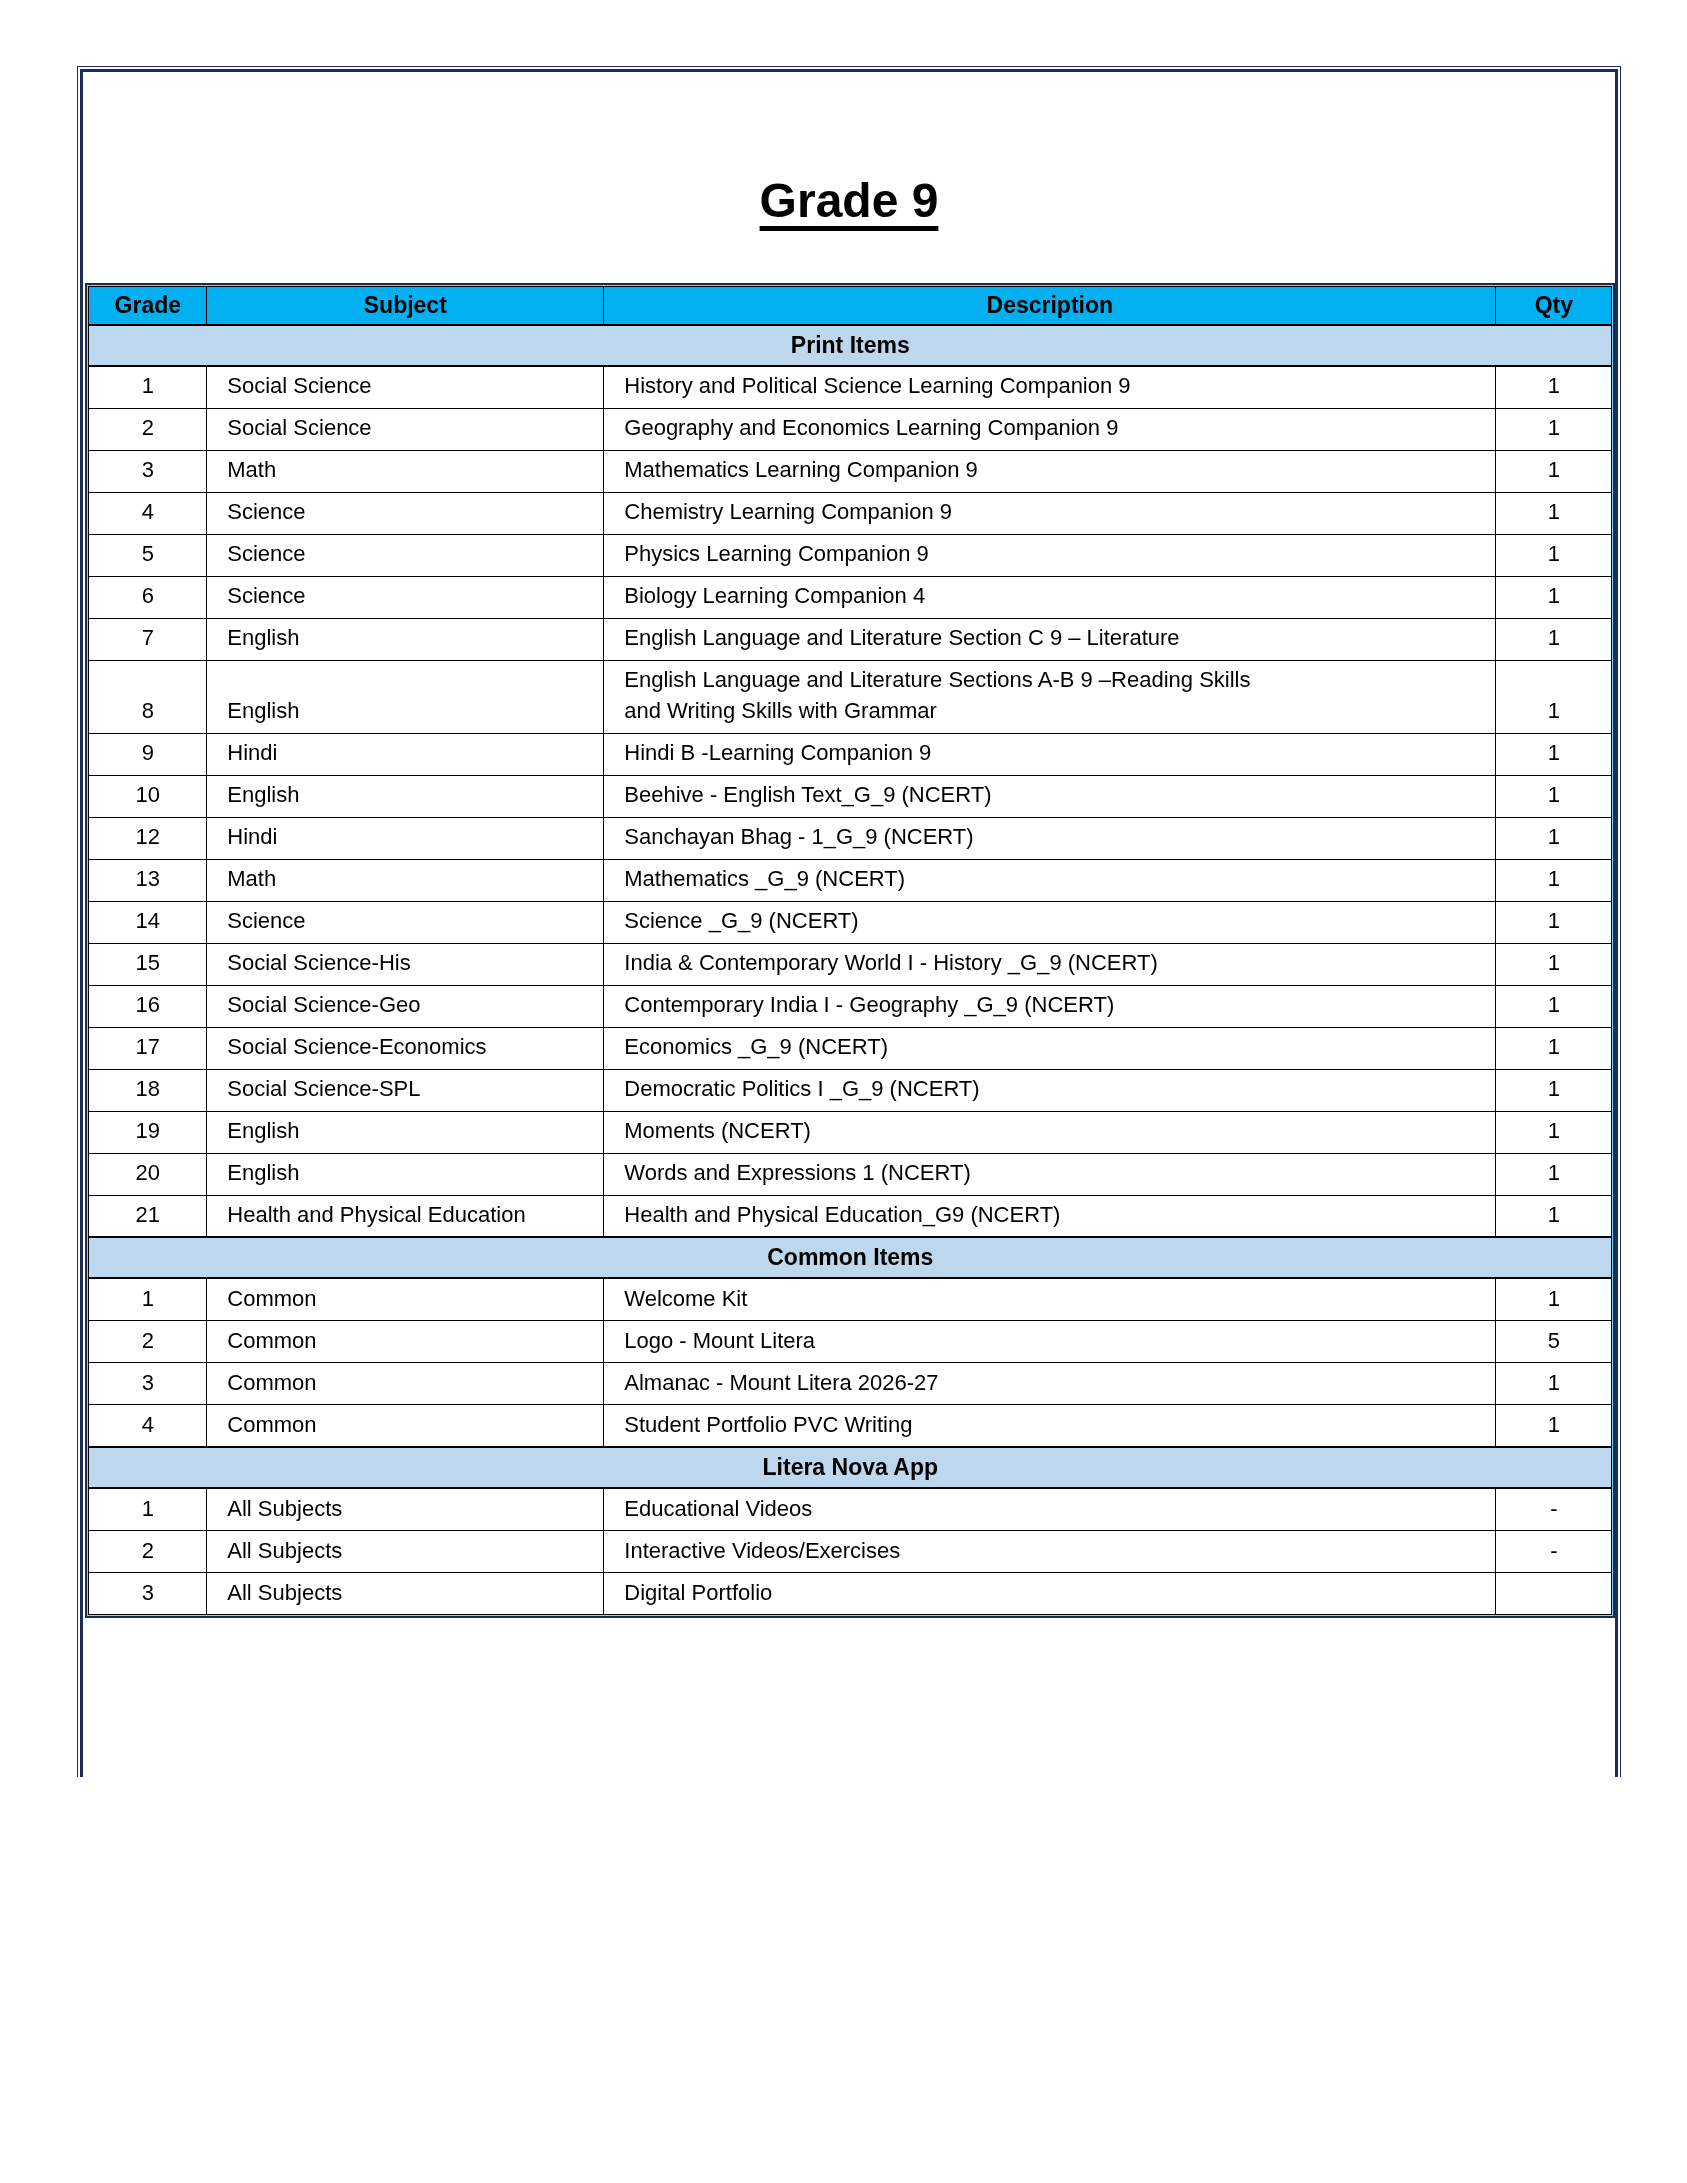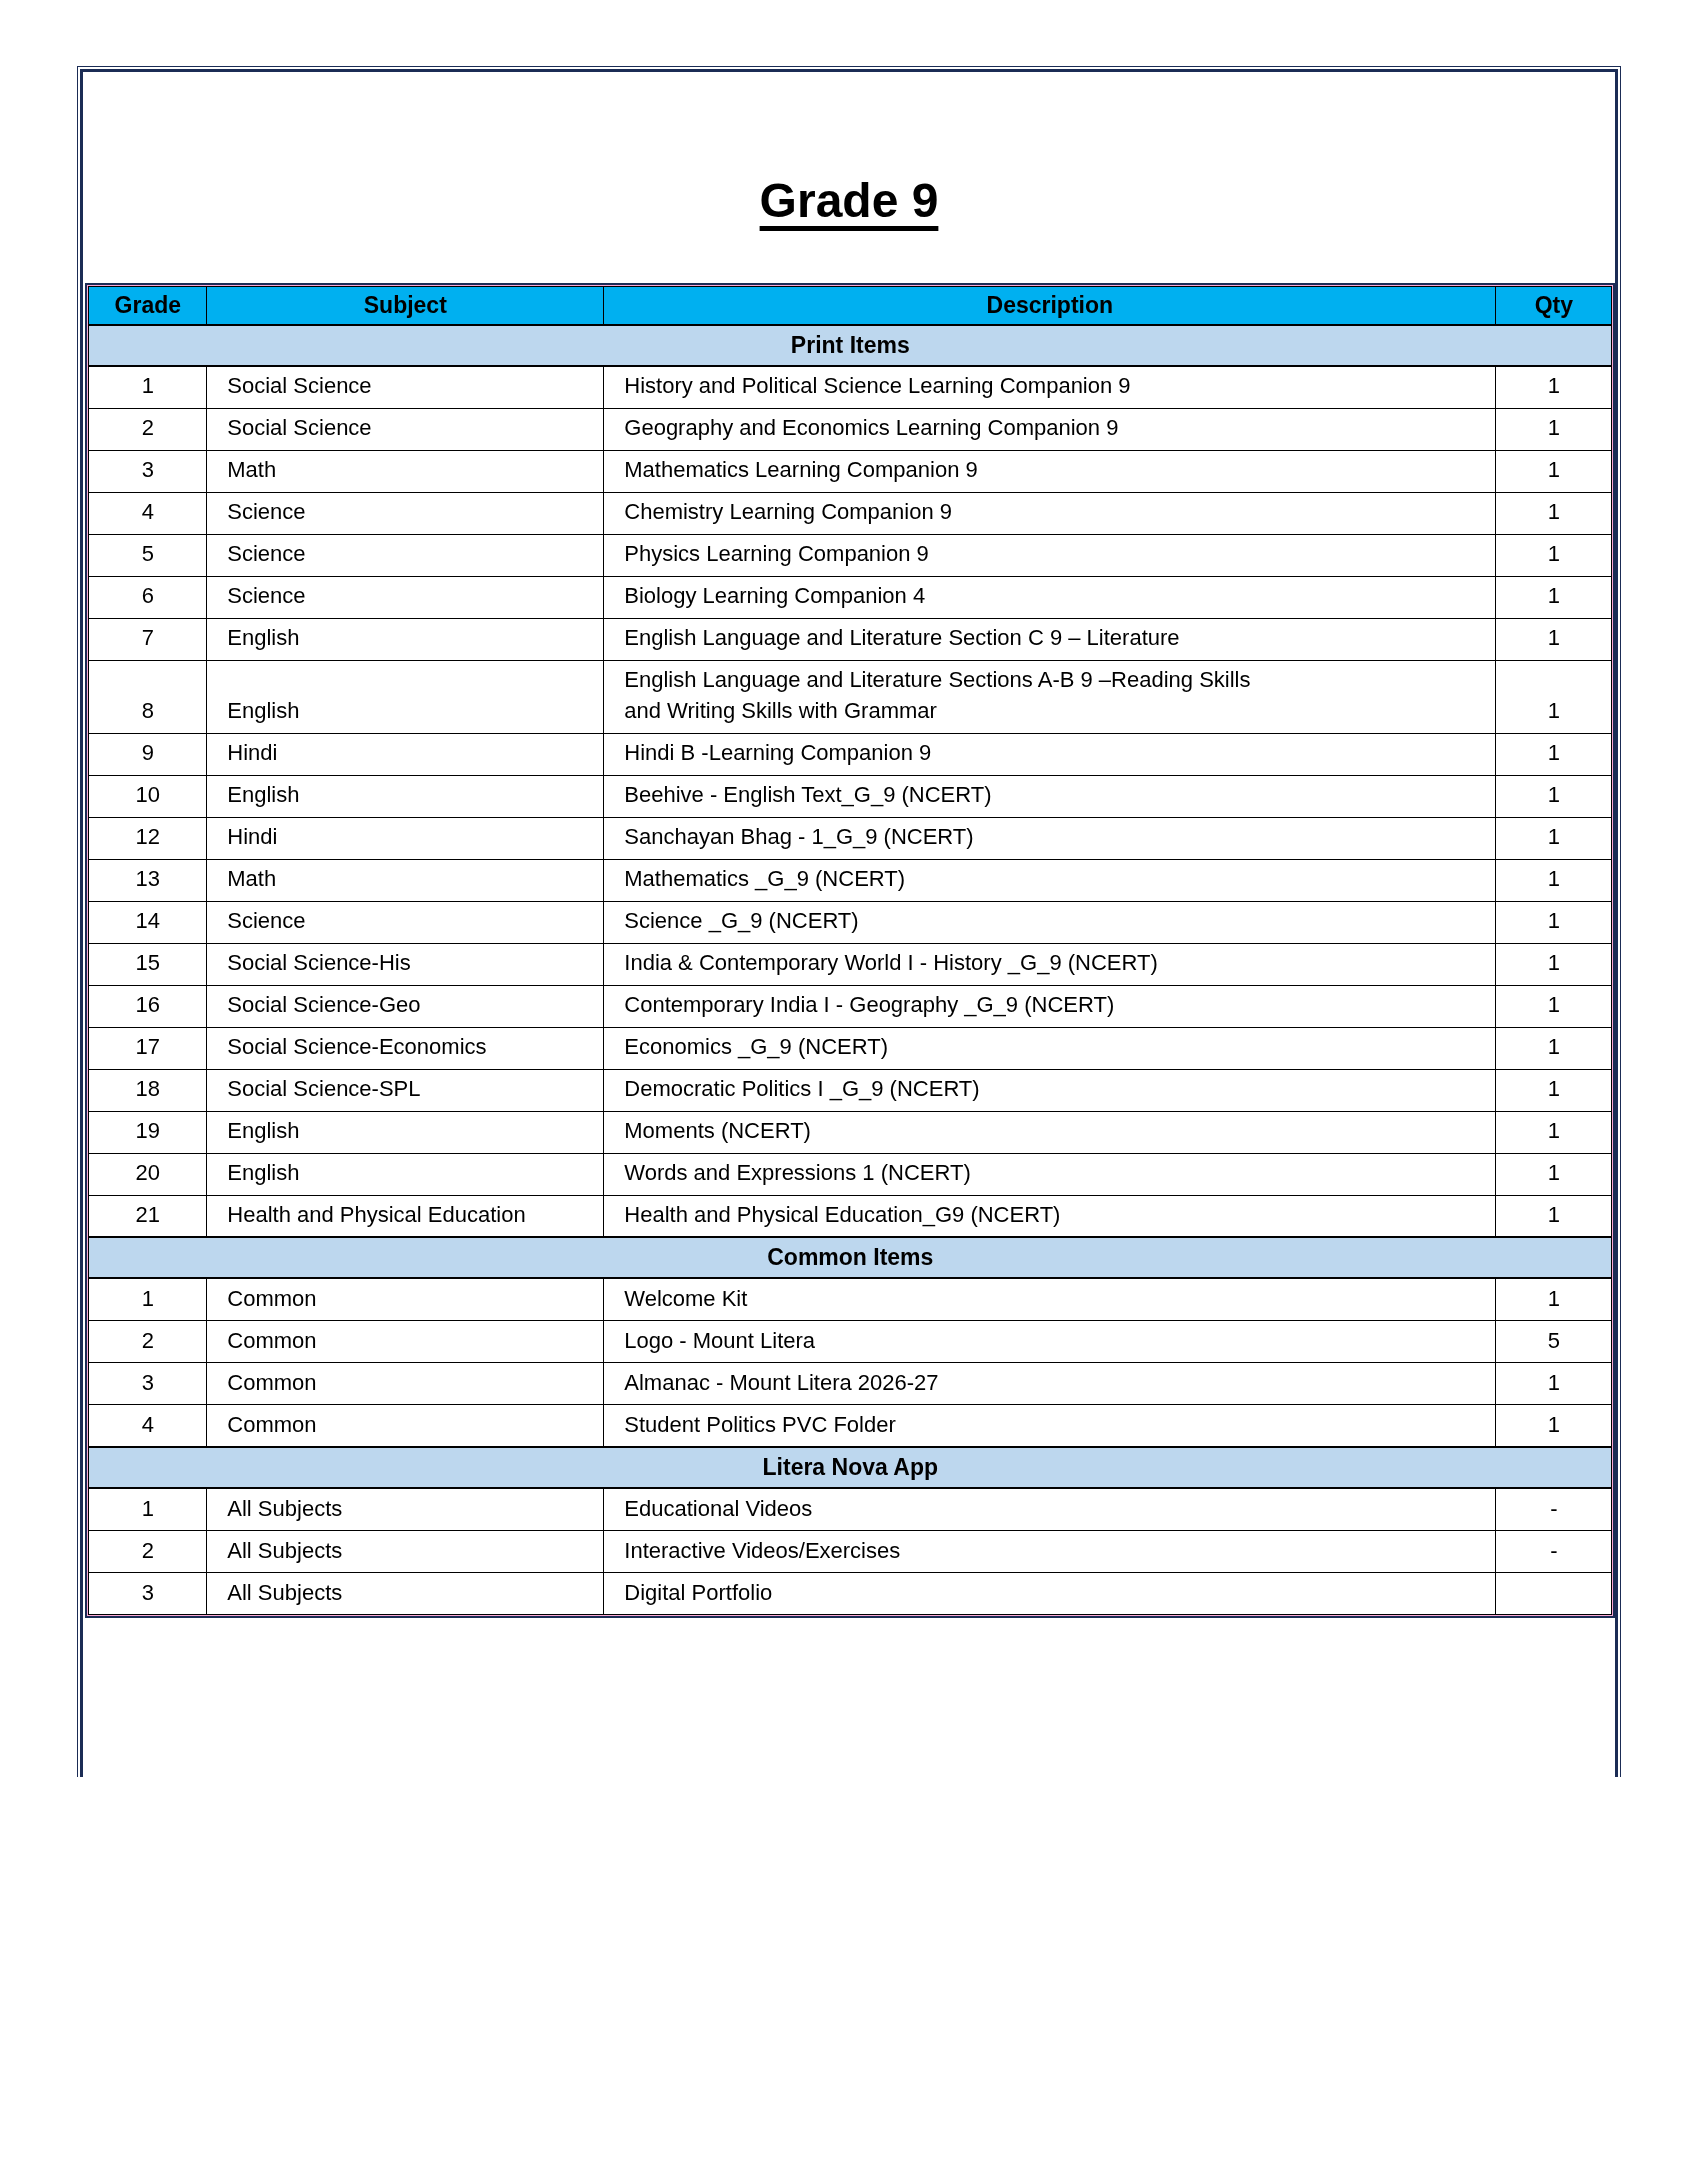--- a/index.html
+++ b/index.html
@@ -42,21 +42,21 @@
     text-decoration-thickness:5.3px;
     text-underline-offset:9.3px;
   }
 
   .table-wrap{
     position:absolute;
     left:85px;top:283px;
     width:1530px;
     border:2px solid var(--frame-color);
     padding:1.3px;
-    background:#f9a8d4;
+    background:#7dd3fc;
   }
   table.items{
     border-collapse:collapse;
     table-layout:fixed;
     width:100%;
   }
   col.c-grade{width:118px;}
   col.c-subject{width:397px;}
   col.c-desc{width:892px;}
   col.c-qty{width:116px;}
@@ -272,21 +272,21 @@
           </tr>
           <tr class="data-row">
             <td class="col-grade">3</td>
             <td class="col-subject">Common</td>
             <td class="col-desc">Almanac - Mount Litera 2026-27</td>
             <td class="col-qty">1</td>
           </tr>
           <tr class="data-row">
             <td class="col-grade">4</td>
             <td class="col-subject">Common</td>
-            <td class="col-desc">Student Politics PVC Folder</td>
+            <td class="col-desc">Student Portfolio PVC Writing</td>
             <td class="col-qty">1</td>
           </tr>
           <tr class="section-row">
             <td colspan="4">Litera Nova App</td>
           </tr>
           <tr class="data-row">
             <td class="col-grade">1</td>
             <td class="col-subject">All Subjects</td>
             <td class="col-desc">Educational Videos</td>
             <td class="col-qty">-</td>

